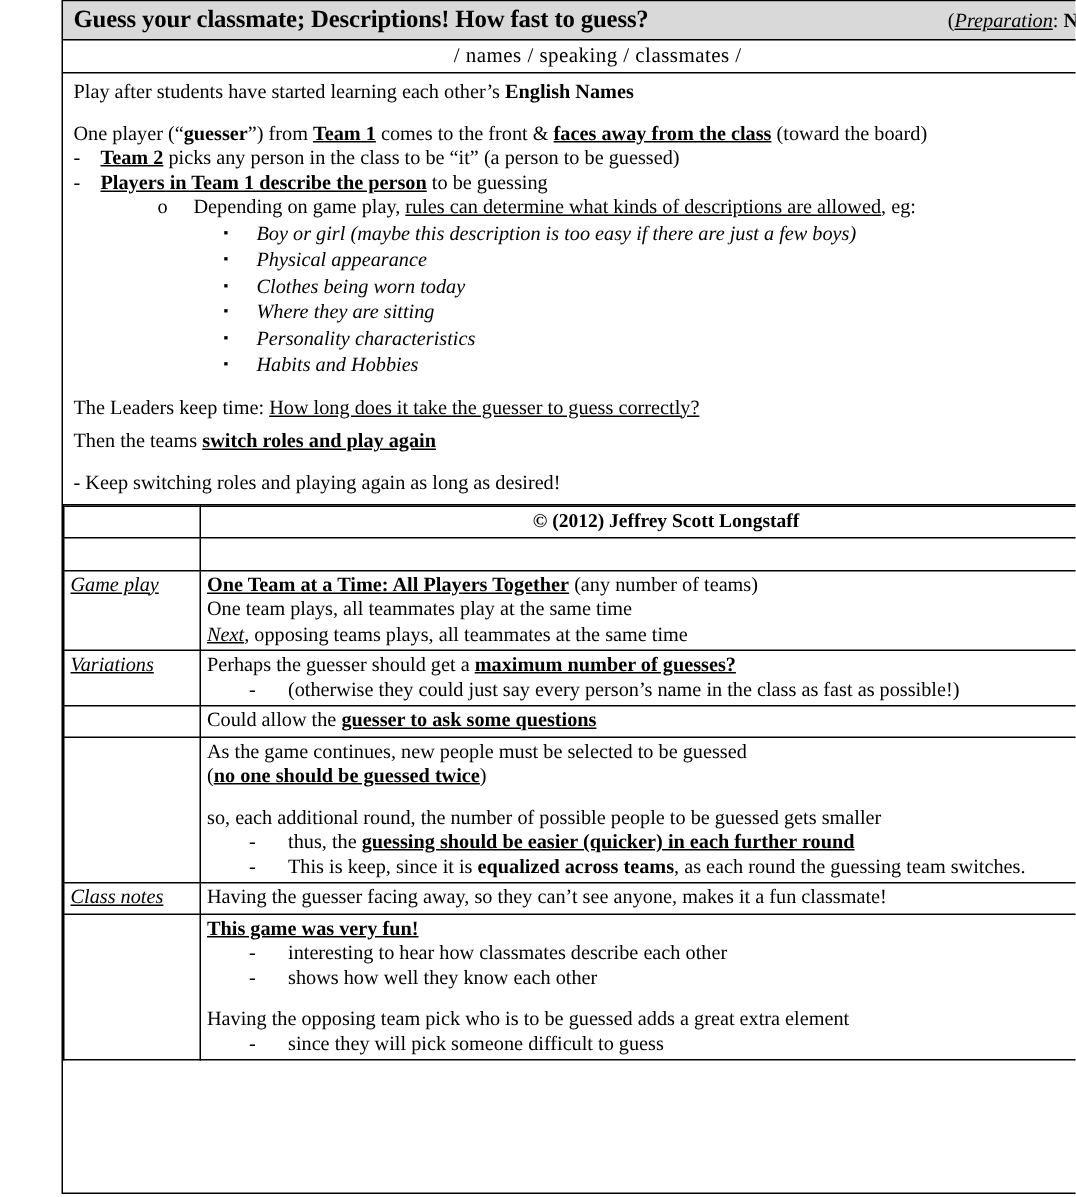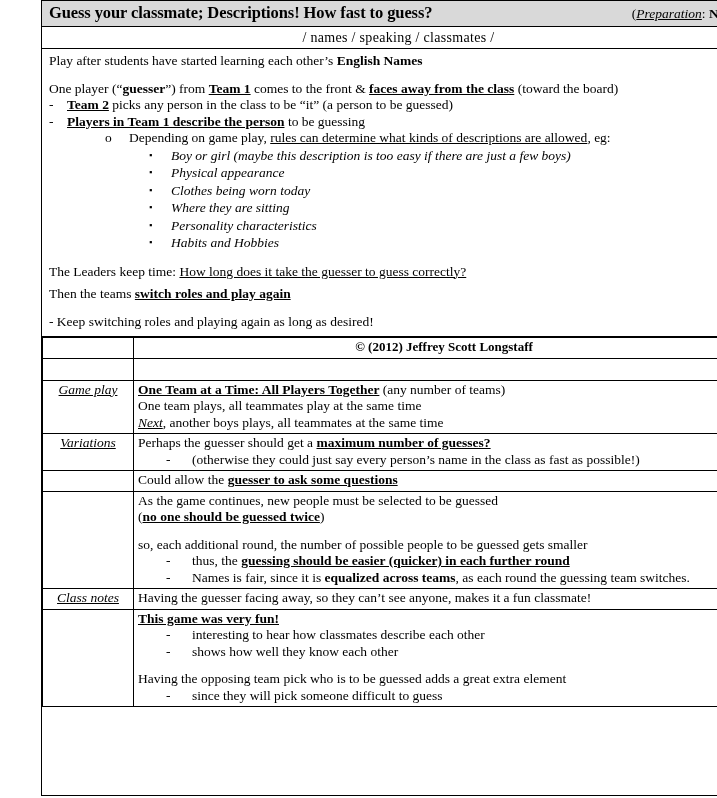--- a/index.html
+++ b/index.html
@@ -105,21 +105,20 @@
     vertical-align: top;
     padding: 1px 4px 2px 4px;
     font-size: 13.5px;
     line-height: 16.5px;
   }
   td.labelcell {
     width: 82px;
     padding-left: 3px;
     padding-right: 2px;
     white-space: nowrap;
-    text-align: center;
   }
   td.labelcell span {
     font-style: italic;
     text-decoration: underline;
   }
   td.bodycell { padding-left: 5px; }
   .center { text-align: center; }
   .copy { font-weight: bold; font-size: 13px; }
   .row-empty { height: 18px; }
 
@@ -199,21 +198,21 @@
       <td class="bodycell row-empty"></td>
     </tr>
 
     <tr>
       <td class="labelcell">
         <span>Game play</span>
       </td>
       <td class="bodycell">
         <div class="nowrap"><span class="bu">One Team at a Time: All Players Together</span><span>  (any number of teams)</span></div>
         <div class="nowrap">One team plays, all teammates play at the same time</div>
-        <div class="nowrap"><span class="iu">Next</span><span>, another boys plays, all teammates at the same time</span></div>
+        <div class="nowrap"><span class="iu">Next</span><span>, opposing teams plays, all teammates at the same time</span></div>
       </td>
     </tr>
 
     <tr>
       <td class="labelcell">
         <span>Variations</span>
       </td>
       <td class="bodycell">
         <div class="nowrap"><span>Perhaps the guesser should get a </span><span class="bu">maximum number of guesses?</span></div>
         <div class="sub"><span class="mark">-</span><span>(otherwise they could just say every person’s name in the class as fast as possible!)</span></div>
@@ -228,21 +227,21 @@
     </tr>
 
     <tr>
       <td class="labelcell"></td>
       <td class="bodycell">
         <div class="nowrap">As the game continues, new people must be selected to be guessed</div>
         <div class="nowrap"><span>(</span><span class="bu">no one should be guessed twice</span><span>)</span></div>
         <div class="spacer"></div>
         <div class="nowrap">so, each additional round, the number of possible people to be guessed gets smaller</div>
         <div class="sub"><span class="mark">-</span><span>thus, the </span><span class="bu">guessing should be easier (quicker) in each further round</span></div>
-        <div class="sub"><span class="mark">-</span><span>Names is fair, since it is </span><span class="bold">equalized across teams</span><span>, as each round the guessing team switches.</span></div>
+        <div class="sub"><span class="mark">-</span><span>This is keep, since it is </span><span class="bold">equalized across teams</span><span>, as each round the guessing team switches.</span></div>
       </td>
     </tr>
 
     <tr>
       <td class="labelcell">
         <span>Class notes</span>
       </td>
       <td class="bodycell">
         <div class="nowrap">Having the guesser facing away, so they can’t see anyone, makes it a fun classmate!</div>
       </td>

